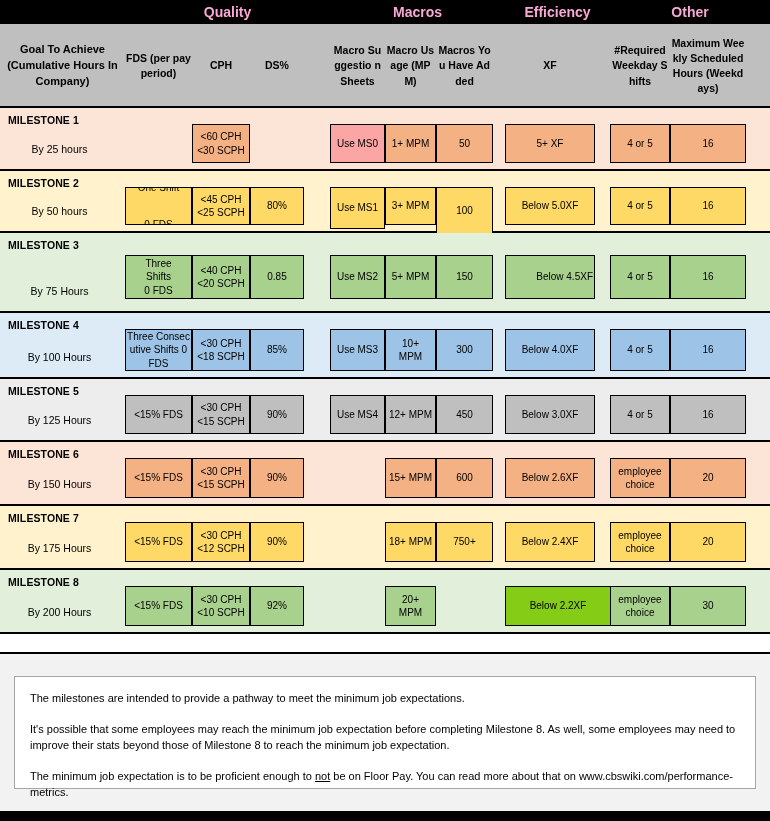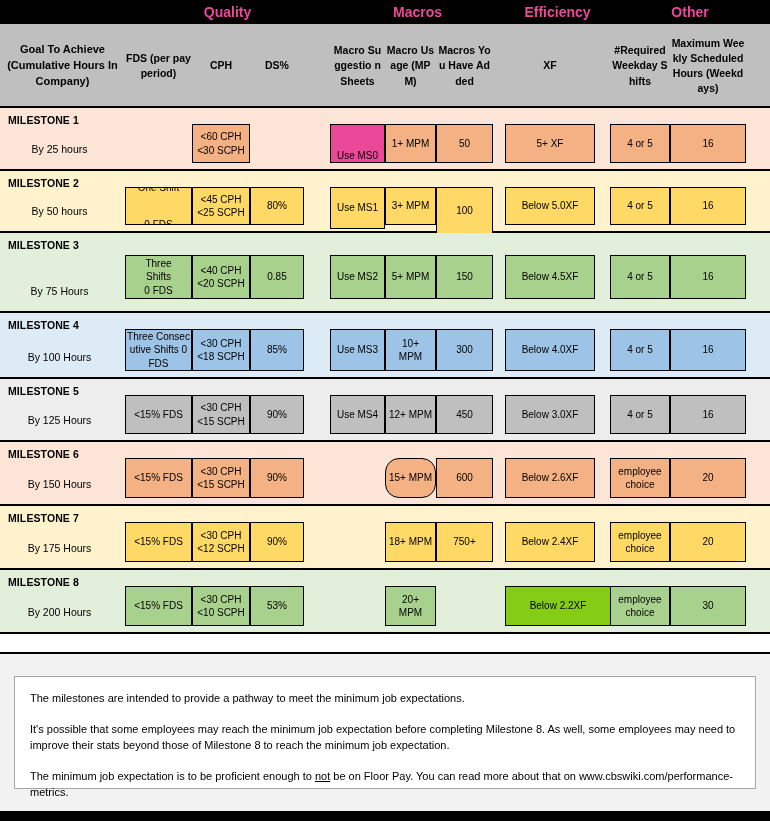--- a/index.html
+++ b/index.html
@@ -18,21 +18,21 @@
   
   .group-banner {
     position: relative;
     height: 24px;
     background: #000000;
   }
   .group-label {
     position: absolute;
     top: 0; height: 24px;
     line-height: 24px;
-    color: #ec4899;
+    color: #f9a8d4;
     font-weight: bold;
     font-size: 14px;
     text-align: center;
   }
 
   
   .header-row {
     position: relative;
     height: 84px;
     background: #bfbfbf;
@@ -153,21 +153,21 @@
   <div id="rows-container">
       <div class="mrow" style="height: 63px; background: rgb(252, 228, 214);">
         <div class="mlabel">
           <div class="title">MILESTONE 1</div>
           <div class="sub">By 25 hours</div>
         </div>
         <div class="cell stack" style="left: 192px; width: 58px; top: 16px; height: 39px; background: rgb(244, 177, 131);">
           <span>&lt;60 CPH</span>
           <span>&lt;30 SCPH</span>
         </div>
-        <div class="cell stack" style="left: 330px; width: 55px; top: 16px; height: 39px; background: #ec4899; justify-content: flex-end;">
+        <div class="cell stack" style="left: 330px; width: 55px; top: 16px; height: 39px; background: #fca5a5;">
           <span>Use MS0</span>
         </div>
         <div class="cell stack" style="left: 385px; width: 51px; top: 16px; height: 39px; background: rgb(244, 177, 131);">
           <span>1+ MPM</span>
         </div>
         <div class="cell stack" style="left: 436px; width: 57px; top: 16px; height: 39px; background: rgb(244, 177, 131);">
           <span>50</span>
         </div>
         <div class="cell stack" style="left: 505px; width: 90px; top: 16px; height: 39px; background: rgb(244, 177, 131);">
           <span>5+ XF</span>
@@ -233,21 +233,21 @@
         </div>
         <div class="cell stack" style="left: 330px; width: 55px; top: 22px; height: 44px; background: rgb(169, 209, 142);">
           <span>Use MS2</span>
         </div>
         <div class="cell stack" style="left: 385px; width: 51px; top: 22px; height: 44px; background: rgb(169, 209, 142);">
           <span>5+ MPM</span>
         </div>
         <div class="cell stack" style="left: 436px; width: 57px; top: 22px; height: 44px; background: rgb(169, 209, 142);">
           <span>150</span>
         </div>
-        <div class="cell stack" style="left: 505px; width: 90px; top: 22px; height: 44px; background: rgb(169, 209, 142);">
+        <div class="cell stack" style="left: 505px; width: 90px; top: 22px; height: 44px; background: rgb(169, 209, 142); align-items: flex-end;">
           <span>Below 4.5XF</span>
         </div>
         <div class="cell stack" style="left: 610px; width: 60px; top: 22px; height: 44px; background: rgb(169, 209, 142);">
           <span>4 or 5</span>
         </div>
         <div class="cell stack" style="left: 670px; width: 76px; top: 22px; height: 44px; background: rgb(169, 209, 142);">
           <span>16</span>
         </div>
       </div>
       <div class="mrow" style="height: 66px; background: rgb(221, 235, 247);">
@@ -327,21 +327,21 @@
         <div class="cell stack" style="left: 125px; width: 67px; top: 16px; height: 40px; background: rgb(244, 177, 131);">
           <span>&lt;15% FDS</span>
         </div>
         <div class="cell stack" style="left: 192px; width: 58px; top: 16px; height: 40px; background: rgb(244, 177, 131);">
           <span>&lt;30 CPH</span>
           <span>&lt;15 SCPH</span>
         </div>
         <div class="cell stack" style="left: 250px; width: 54px; top: 16px; height: 40px; background: rgb(244, 177, 131);">
           <span>90%</span>
         </div>
-        <div class="cell stack" style="left: 385px; width: 51px; top: 16px; height: 40px; background: rgb(244, 177, 131); border-radius: 14px;">
+        <div class="cell stack" style="left: 385px; width: 51px; top: 16px; height: 40px; background: rgb(244, 177, 131);">
           <span>15+ MPM</span>
         </div>
         <div class="cell stack" style="left: 436px; width: 57px; top: 16px; height: 40px; background: rgb(244, 177, 131);">
           <span>600</span>
         </div>
         <div class="cell stack" style="left: 505px; width: 90px; top: 16px; height: 40px; background: rgb(244, 177, 131);">
           <span>Below 2.6XF</span>
         </div>
         <div class="cell stack" style="left: 610px; width: 60px; top: 16px; height: 40px; background: rgb(244, 177, 131);">
           <span>employee</span>
@@ -389,21 +389,21 @@
           <div class="sub">By 200 Hours</div>
         </div>
         <div class="cell stack" style="left: 125px; width: 67px; top: 16px; height: 40px; background: rgb(169, 209, 142);">
           <span>&lt;15% FDS</span>
         </div>
         <div class="cell stack" style="left: 192px; width: 58px; top: 16px; height: 40px; background: rgb(169, 209, 142);">
           <span>&lt;30 CPH</span>
           <span>&lt;10 SCPH</span>
         </div>
         <div class="cell stack" style="left: 250px; width: 54px; top: 16px; height: 40px; background: rgb(169, 209, 142);">
-          <span>53%</span>
+          <span>92%</span>
         </div>
         <div class="cell stack" style="left: 385px; width: 51px; top: 16px; height: 40px; background: rgb(169, 209, 142);">
           <span>20+</span>
           <span>MPM</span>
         </div>
         <div class="cell stack" style="left: 505px; width: 106px; top: 16px; height: 40px; background: #84cc16;">
           <span>Below 2.2XF</span>
         </div>
         <div class="cell stack" style="left: 610px; width: 60px; top: 16px; height: 40px; background: rgb(169, 209, 142);">
           <span>employee</span>

